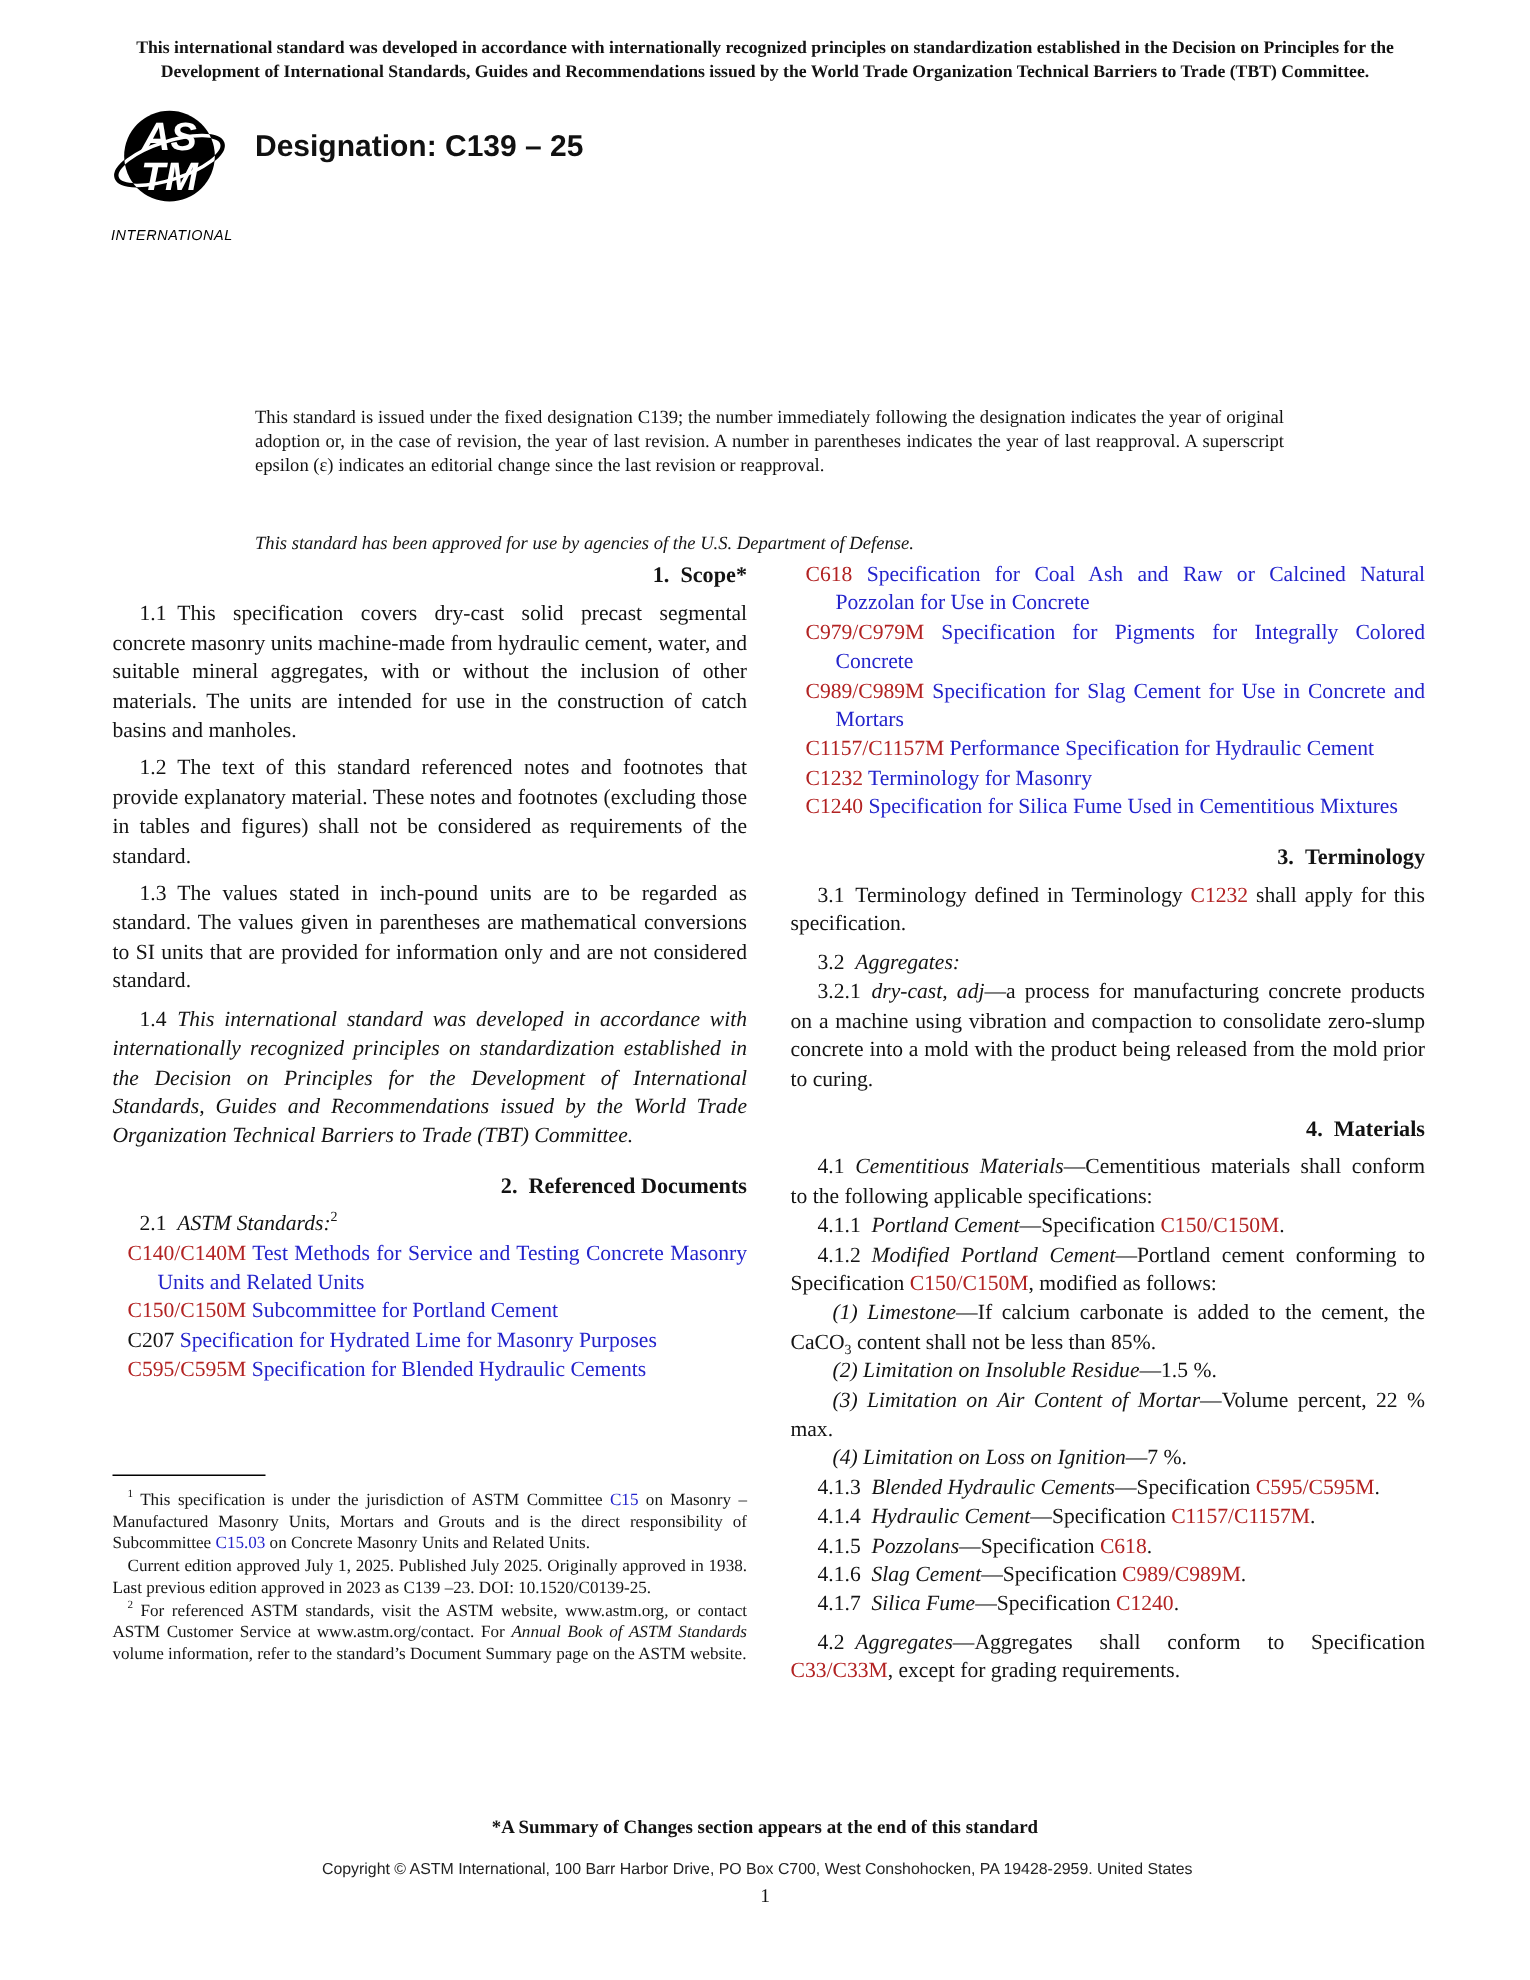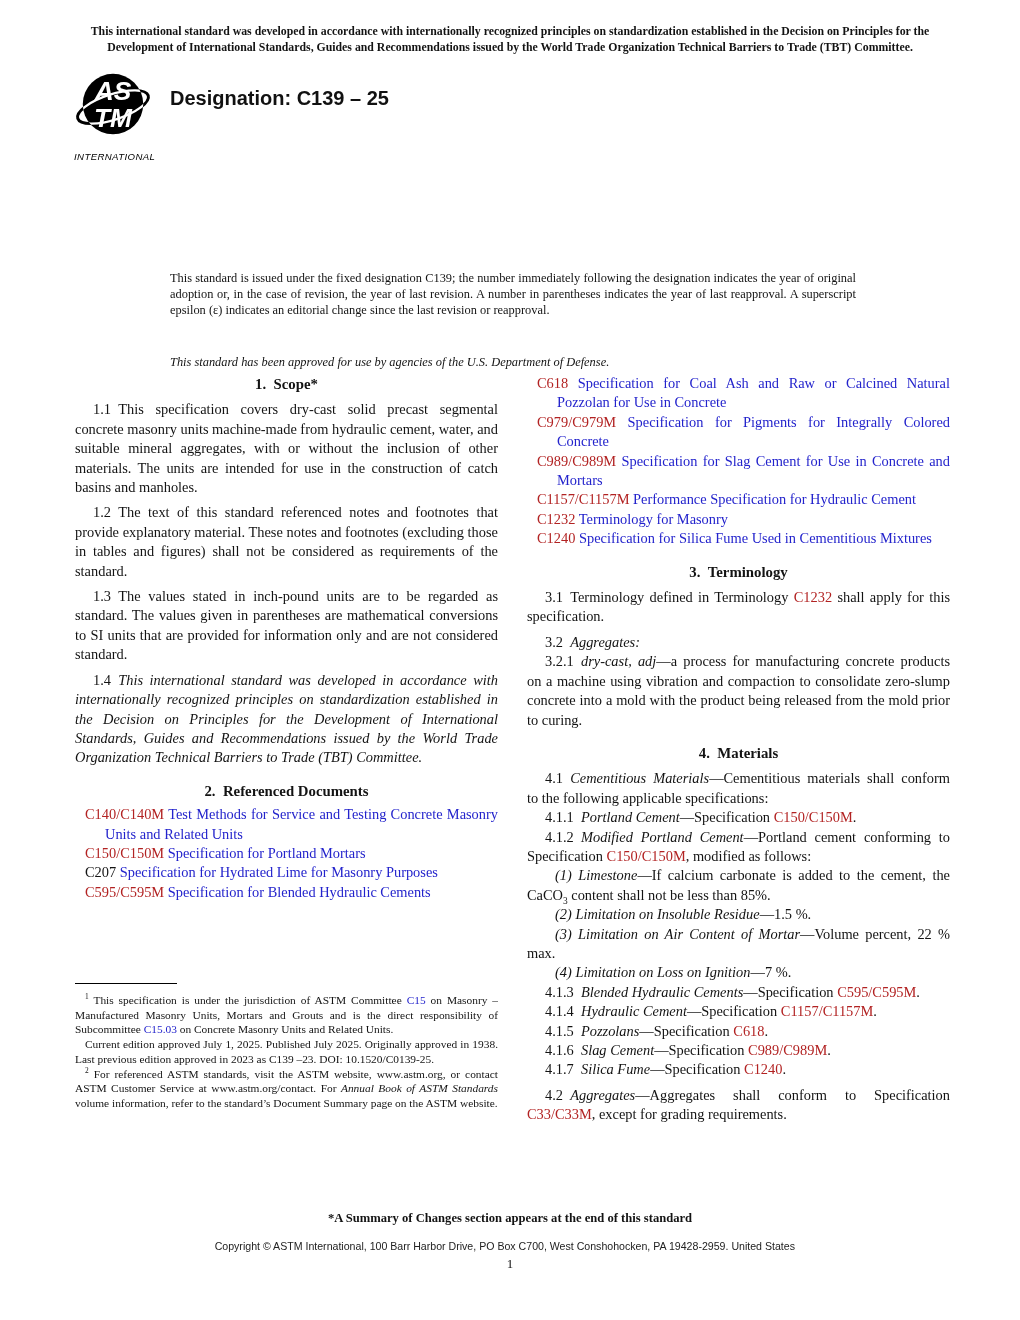--- a/index.html
+++ b/index.html
@@ -23,21 +23,21 @@
 
   .intro { position:absolute; top:271px; left:170px; width:686px;
            font-size:12.4px; line-height:15.9px; text-align:justify; }
   .dod   { position:absolute; top:331px; left:170px; width:686px;
            font-size:12.4px; font-style:italic;margin-top:24px; }
 
   .col { position:absolute; top:374px; width:423px; font-size:14.4px; line-height:19.4px; text-align:justify; }
   .col-left  { left:75px;  }
   .col-right { left:527px; }
 
-  .heading { font-weight:700; font-size:14.8px; margin:14px 0 4px; text-align:center; }
+  .heading { font-weight:700; font-size:14.8px; margin:14px 0 4px; text-align:right; }
   .col > .heading:first-child { margin-top:1px; }
   .para    { margin:6px 0 0; text-indent:18px; }
   .tight   { margin-top:0; }
   .subitem { margin:0; text-indent:28px; }
   .ref     { margin:0; padding-left:30px; text-indent:-20px; }
 
   .it { font-style:italic; }
   .lnk-red  { color:#b22222; cursor:pointer; }
   .lnk-blue { color:#2323cc; cursor:pointer; }
 
@@ -88,22 +88,23 @@
   <p class="intro">This standard is issued under the fixed designation C139; the number immediately following the designation indicates the year of original adoption or, in the case of revision, the year of last revision. A number in parentheses indicates the year of last reapproval. A superscript epsilon (ε) indicates an editorial change since the last revision or reapproval.</p>
   <p class="dod">This standard has been approved for use by agencies of the U.S. Department of Defense.</p>
 
   <div class="col col-left">
       <div class="heading"><span>1.&nbsp;&nbsp;Scope*</span></div>
       <div class="para"><span>1.1 This specification covers dry-cast solid precast segmental concrete masonry units machine-made from hydraulic cement, water, and suitable mineral aggregates, with or without the inclusion of other materials. The units are intended for use in the construction of catch basins and manholes.</span></div>
       <div class="para"><span>1.2 The text of this standard referenced notes and footnotes that provide explanatory material. These notes and footnotes (excluding those in tables and figures) shall not be considered as requirements of the standard.</span></div>
       <div class="para"><span>1.3 The values stated in inch-pound units are to be regarded as standard. The values given in parentheses are mathematical conversions to SI units that are provided for information only and are not considered standard.</span></div>
       <div class="para"><span>1.4 </span><span class="it">This international standard was developed in accordance with internationally recognized principles on standardization established in the Decision on Principles for the Development of International Standards, Guides and Recommendations issued by the World Trade Organization Technical Barriers to Trade (TBT) Committee.</span></div>
       <div class="heading"><span>2.&nbsp;&nbsp;Referenced Documents</span></div>
+      <div class="para"><span>2.1 </span><span class="it">ASTM Standards:</span><sup>2</sup></div>
       <div class="ref"><span class="lnk-red">C140/C140M</span><span class="lnk-blue"> Test Methods for Service and Testing Concrete Masonry Units and Related Units</span></div>
-      <div class="ref"><span class="lnk-red">C150/C150M</span><span class="lnk-blue"> Specification for Portland Mortars</span></div>
+      <div class="ref"><span class="lnk-red">C150/C150M</span><span class="lnk-blue"> Subcommittee for Portland Cement</span></div>
       <div class="ref"><span>C207</span><span class="lnk-blue"> Specification for Hydrated Lime for Masonry Purposes</span></div>
       <div class="ref"><span class="lnk-red">C595/C595M</span><span class="lnk-blue"> Specification for Blended Hydraulic Cements</span></div>
     </div>
   <div class="col col-right">
       <div class="ref"><span class="lnk-red">C618</span><span class="lnk-blue"> Specification for Coal Ash and Raw or Calcined Natural Pozzolan for Use in Concrete</span></div>
       <div class="ref"><span class="lnk-red">C979/C979M</span><span class="lnk-blue"> Specification for Pigments for Integrally Colored Concrete</span></div>
       <div class="ref"><span class="lnk-red">C989/C989M</span><span class="lnk-blue"> Specification for Slag Cement for Use in Concrete and Mortars</span></div>
       <div class="ref"><span class="lnk-red">C1157/C1157M</span><span class="lnk-blue"> Performance Specification for Hydraulic Cement</span></div>
       <div class="ref"><span class="lnk-red">C1232</span><span class="lnk-blue"> Terminology for Masonry</span></div>
       <div class="ref"><span class="lnk-red">C1240</span><span class="lnk-blue"> Specification for Silica Fume Used in Cementitious Mixtures</span></div>

